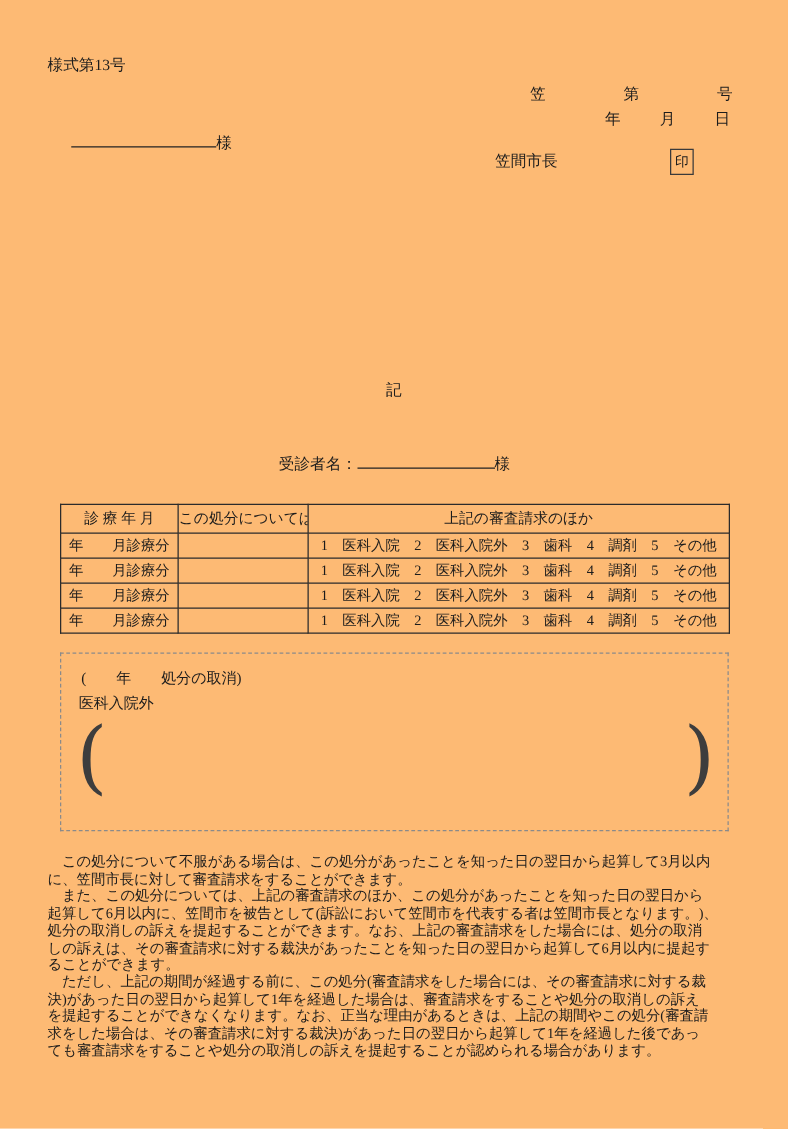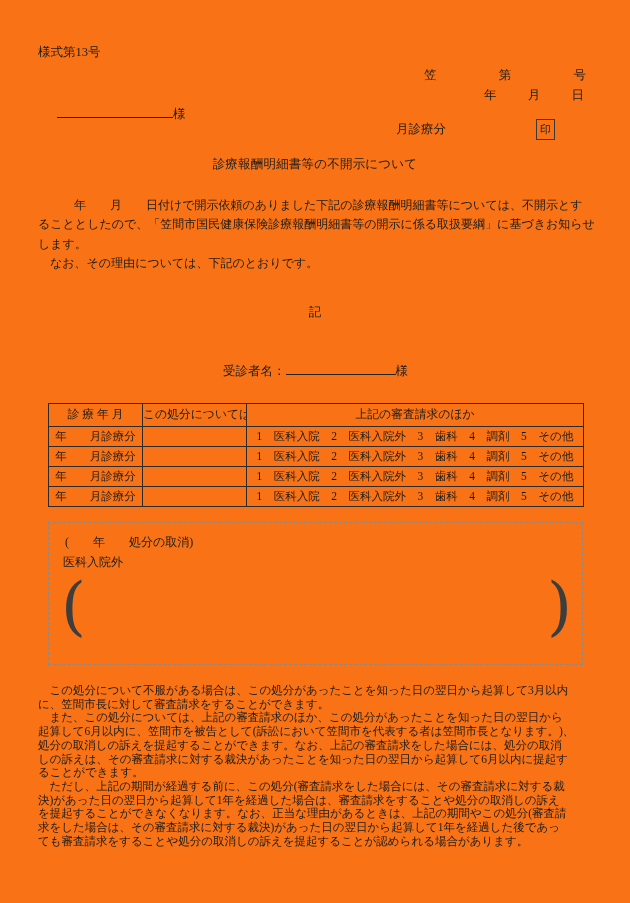--- a/index.html
+++ b/index.html
@@ -4,21 +4,21 @@
 <style>
   html, body {
     margin: 0;
     padding: 0;
     background: #ffffff;
   }
   .page {
     position: relative;
     width: 630px;
     height: 903px;
-    background: #f97316;
+    background: #fdba74;
     overflow: hidden;
     font-family: "Liberation Serif", "DejaVu Serif", serif;
     color: #1c1c1c;
   }
   .abs { position: absolute; }
 
   .form-no { left: 38px; top: 44px; font-size: 12.5px; }
 
   .doc-no-row {
     left: 424px; top: 67px; width: 162px;
@@ -137,32 +137,27 @@
   <div class="abs date-row">
     <span>年</span>
     <span>月</span>
     <span>日</span>
   </div>
 
   <div class="abs addressee-row">
     <span class="blank-underline addressee-blank"></span><span>様</span>
   </div>
 
-  <div class="abs sender">月診療分</div>
+  <div class="abs sender">笠間市長</div>
 
   <div class="abs seal-box">
     <span>印</span>
   </div>
 
-  <div class="abs doc-title">診療報酬明細書等の不開示について</div>
-
-  <div class="abs body-text">　　　年　　月　　日付けで開示依頼のありました下記の診療報酬明細書等については、不開示とす
-ることとしたので、「笠間市国民健康保険診療報酬明細書等の開示に係る取扱要綱」に基づきお知らせ
-します。
-　なお、その理由については、下記のとおりです。</div>
+
 
   <div class="abs ki-label">記</div>
 
   <div class="abs patient-row">
     <span>受診者名：</span><span class="blank-underline patient-blank"></span><span>様</span>
   </div>
 
   <table class="recs">
     <colgroup>
       <col class="col-period">

